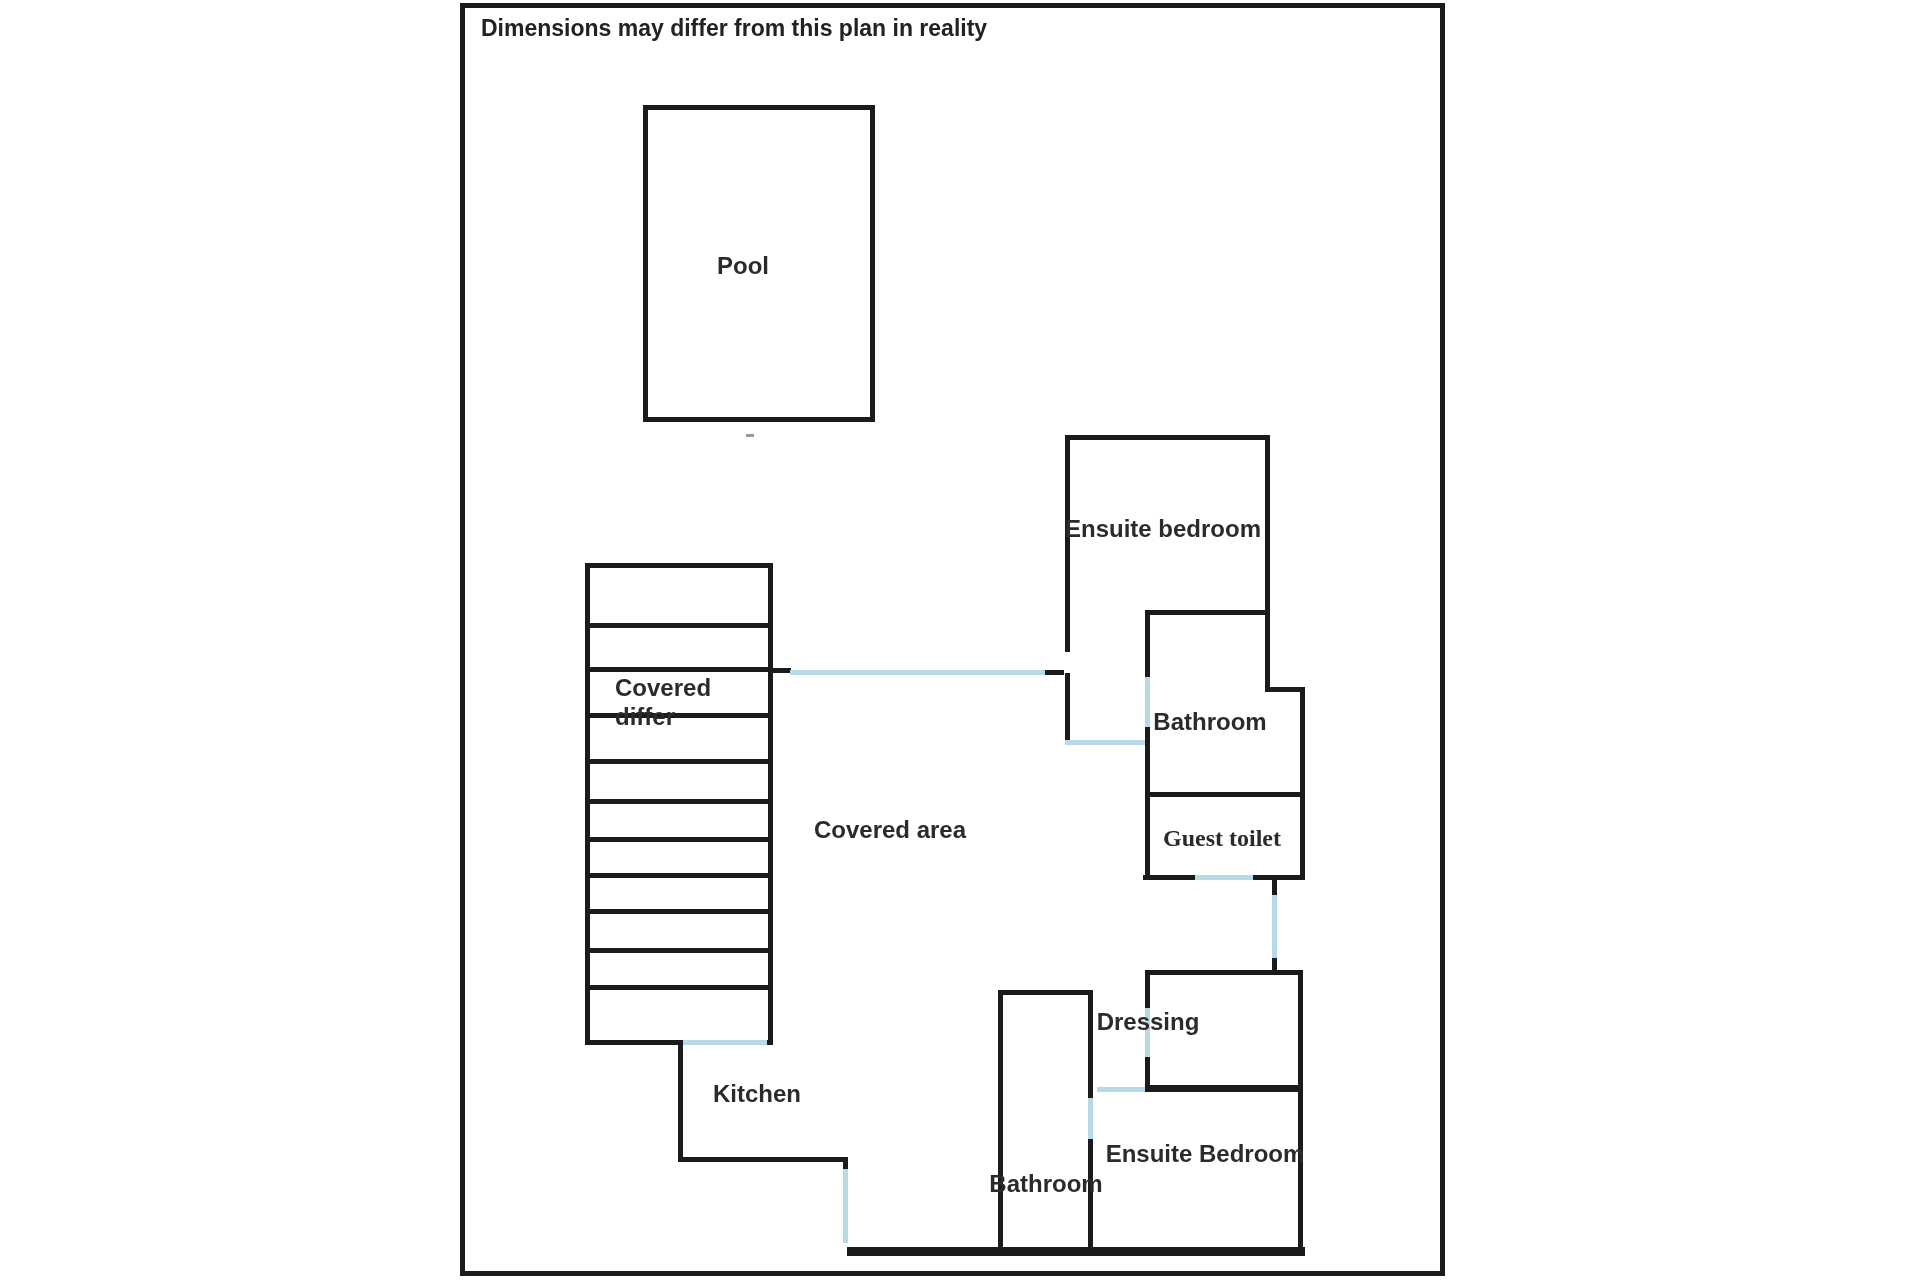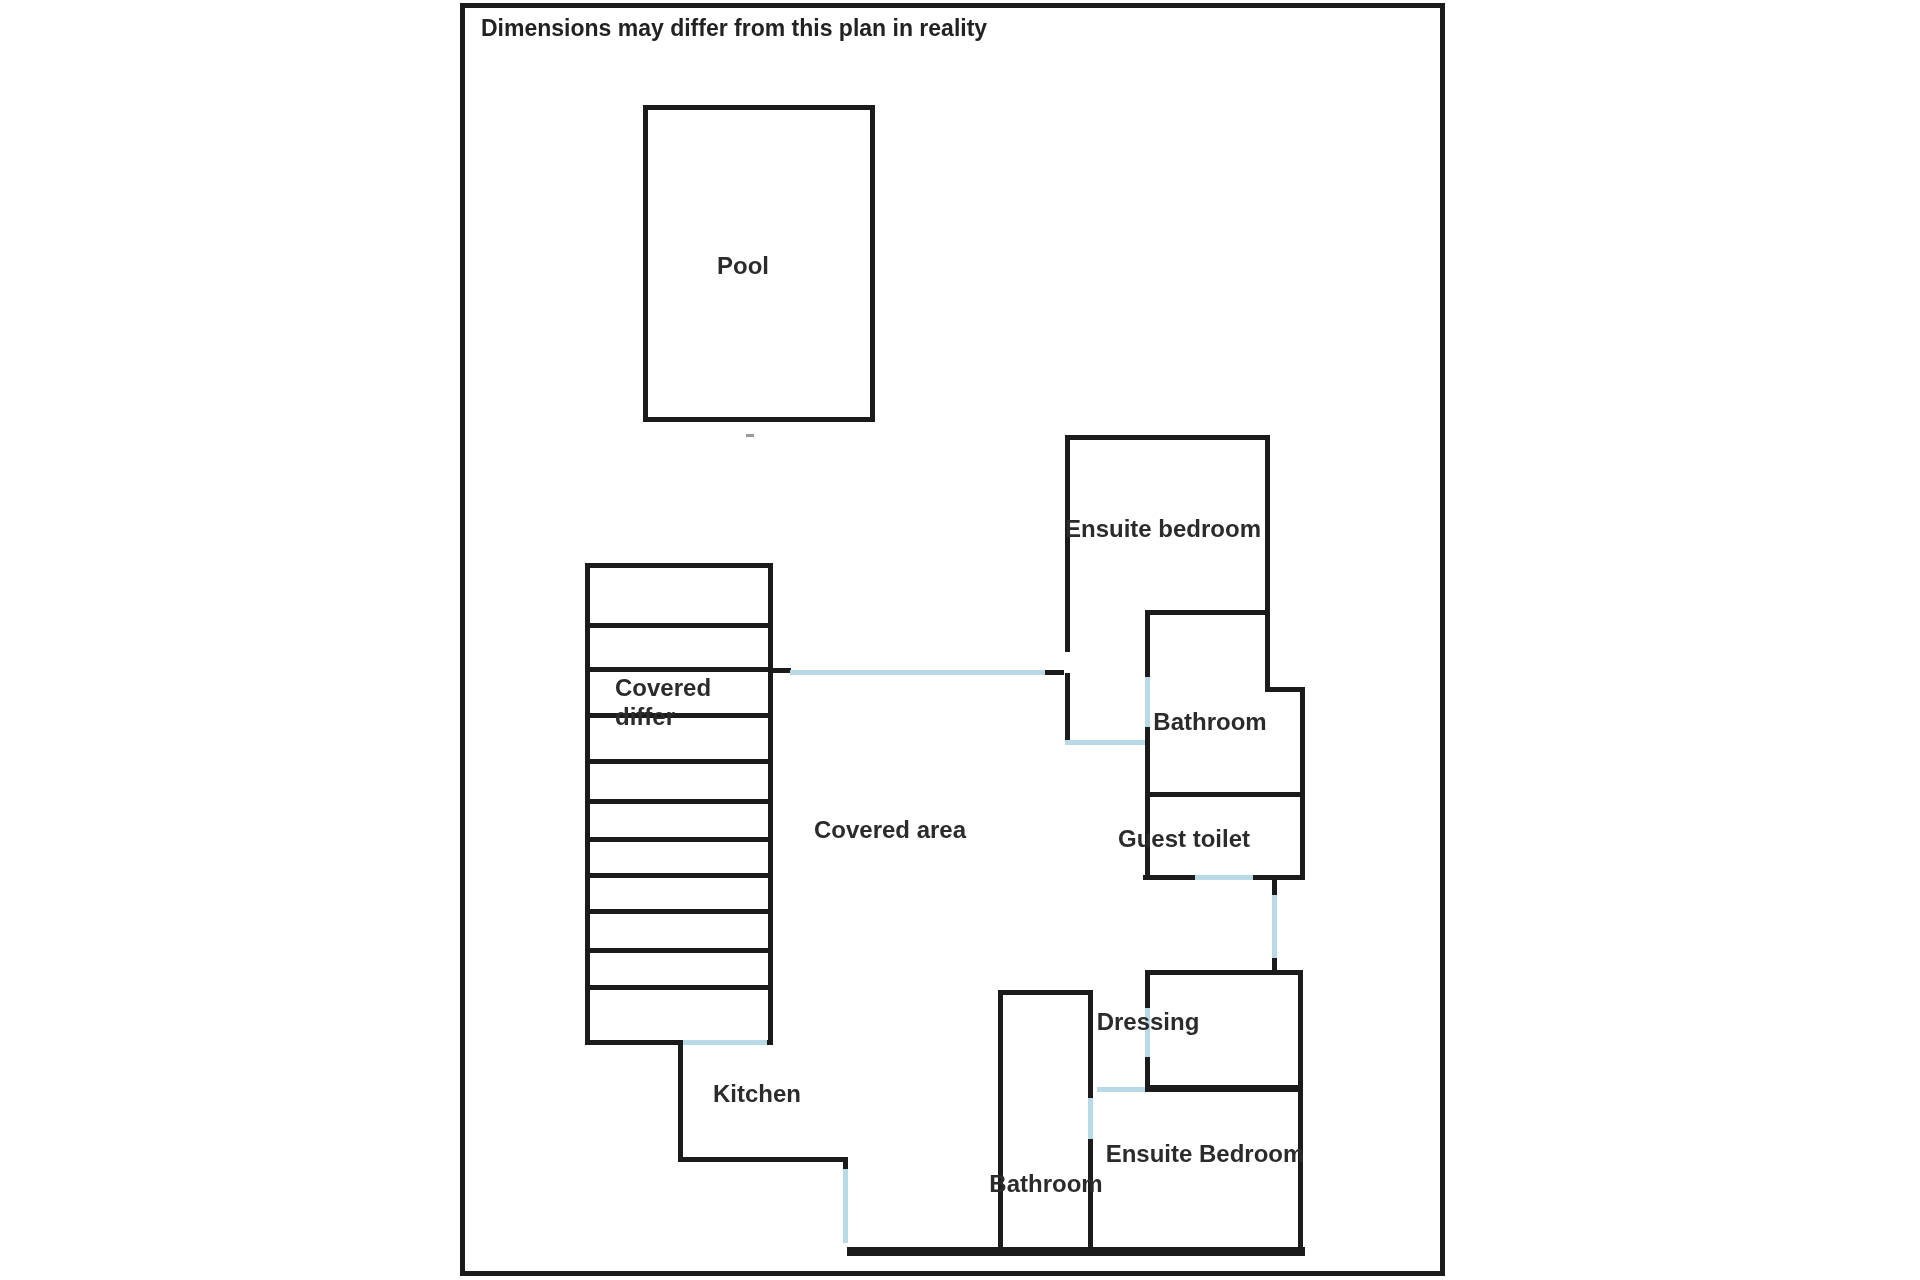--- a/index.html
+++ b/index.html
@@ -86,21 +86,21 @@
   <div class="w" style="left:1265px;top:687px;width:40px;height:5px;"></div>
   <div class="w" style="left:1300px;top:687px;width:5px;height:110px;"></div>
   <div class="w" style="left:1145px;top:792px;width:160px;height:5px;"></div>
   <span class="lbl" style="left:1210px;top:722px;">Bathroom</span>
 
   <div class="w" style="left:1145px;top:797px;width:5px;height:83px;"></div>
   <div class="w" style="left:1300px;top:797px;width:5px;height:83px;"></div>
   <div class="w" style="left:1143px;top:875px;width:52px;height:5px;"></div>
   <div class="d" style="left:1195px;top:875px;width:58px;height:5px;"></div>
   <div class="w" style="left:1253px;top:875px;width:52px;height:5px;"></div>
-  <span class="lbl" style="left:1184px;top:839px;">Guest toilet</span>
+  <span class="lbl" style="left:1222px;top:839px;font-family:Liberation Serif, serif;">Guest toilet</span>
 
   <div class="w" style="left:1272px;top:880px;width:5px;height:15px;"></div>
   <div class="d" style="left:1272px;top:895px;width:5px;height:63px;"></div>
   <div class="w" style="left:1272px;top:958px;width:5px;height:14px;"></div>
 
   <div class="w" style="left:1145px;top:970px;width:158px;height:5px;"></div>
   <div class="w" style="left:1145px;top:970px;width:5px;height:38px;"></div>
   <div class="d" style="left:1145px;top:1008px;width:5px;height:49px;"></div>
   <div class="w" style="left:1145px;top:1057px;width:5px;height:33px;"></div>
   <div class="w" style="left:1145px;top:1085px;width:158px;height:5px;"></div>

